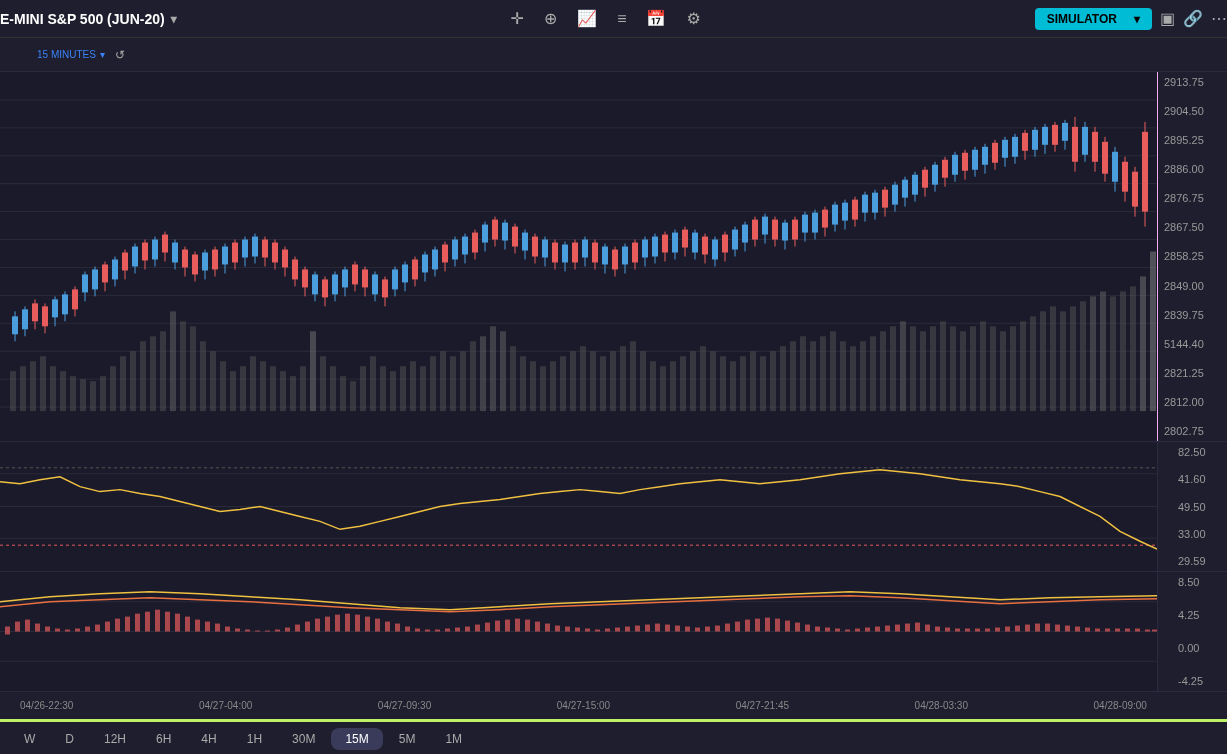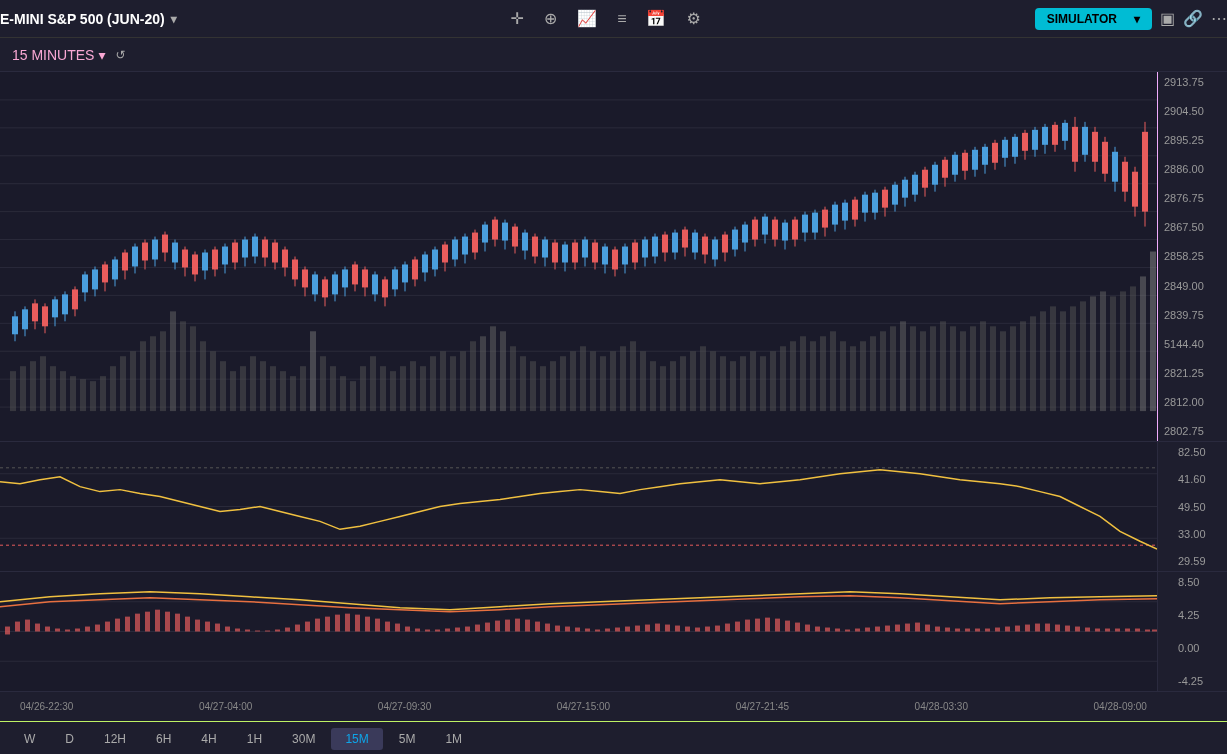--- a/index.html
+++ b/index.html
@@ -72,23 +72,24 @@
       background: #1e1e2e;
       padding: 4px 12px;
       height: 34px;
       border-bottom: 1px solid #2a2a3e;
       gap: 10px;
     }
     .timeframe-btn {
       display: flex;
       align-items: center;
       gap: 4px;
-      color: #f9a8d4;
-      font-size: 14px;
+      color: #3b82f6;
+      font-size: 10px;
       cursor: pointer;
+      margin-left: 25px;
     }
     .refresh-icon {
       color: #aaa;
       cursor: pointer;
     }
 
     
     .chart-container {
       background: #1a1a2a;
       position: relative;
@@ -136,21 +137,21 @@
       font-size: 11px;
       color: #999;
     }
 
     
     .time-axis {
       height: 30px;
       background: #1e1e2e;
       display: flex;
       align-items: center;
-      border-bottom: 1px solid #bef264;
+      border-bottom: 3px solid #bef264;
       padding-left: 10px;
     }
     .time-labels {
       flex: 1;
       display: flex;
       justify-content: space-between;
       padding: 0 10px;
       font-size: 10px;
       color: #888;
     }
@@ -169,21 +170,22 @@
       padding: 4px 14px;
       background: transparent;
       border: none;
       color: #aaa;
       cursor: pointer;
       font-size: 12px;
       border-radius: 3px;
     }
     .period-btn.active {
       background: #3a3a5a;
-      color: #0ea5e9;
+      color: #ffffff;
+      border-radius: 8px;
     }
 
     .spacer { flex: 1; }
 
     
     svg.chart-svg {
       width: 100%;
       height: 100%;
     }
 

